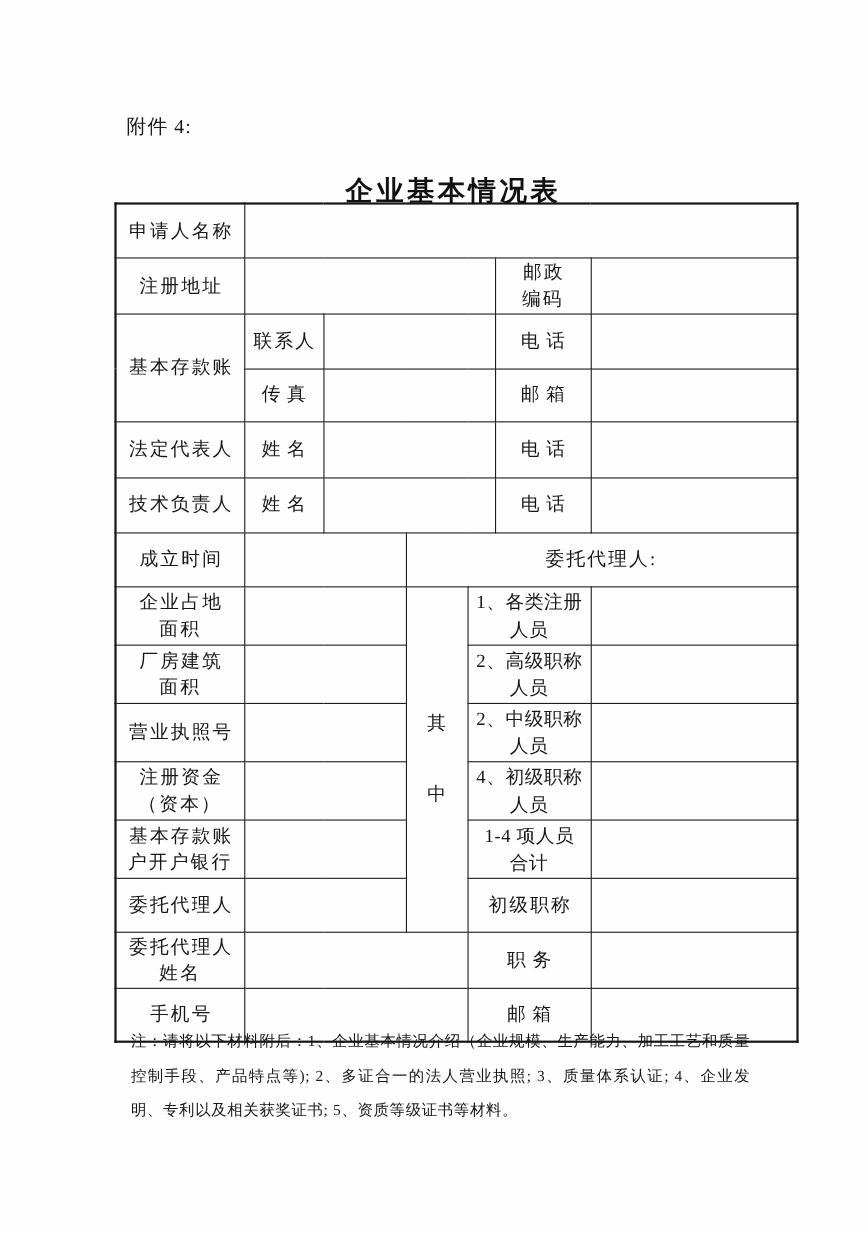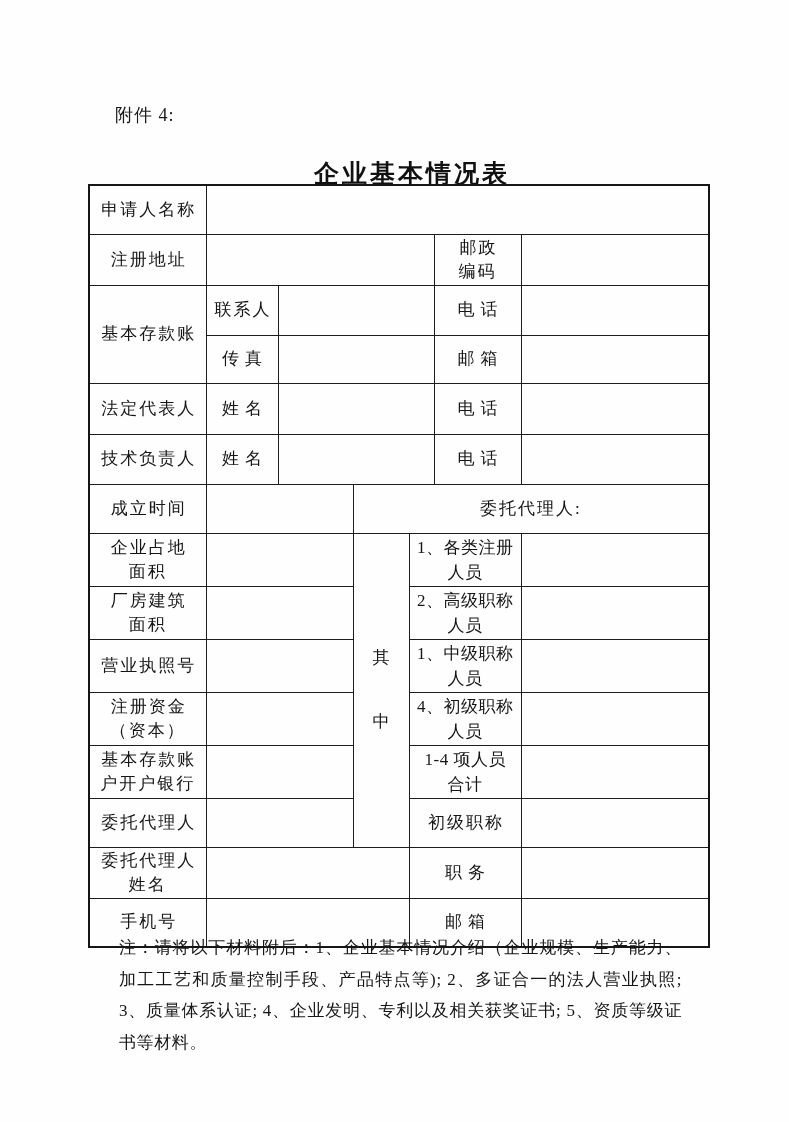--- a/index.html
+++ b/index.html
@@ -6,40 +6,40 @@
   .page{
     position:relative;width:789px;height:1122px;background:#fefefe;
     font-family:"Liberation Serif","DejaVu Serif",serif;color:#1a1a1a;overflow:hidden;
   }
   .attachment{position:absolute;left:115px;top:103px;font-size:18px;letter-spacing:1px;text-align:right;}
   .title{
     position:absolute;left:0;top:141px;width:100%;margin:16px;text-align:center;
     font-size:25px;font-weight:700;letter-spacing:3px;text-indent:3px;color:#111;
   }
   table.form{
-    position:absolute;left:88px;top:184px;width:620px;
+    position:absolute;left:104px;top:184px;width:620px;
     border-collapse:collapse;table-layout:fixed;
     border:2.5px solid #161616;
     font-family:Liberation Serif, serif;
   }
   table.form td{
     border:1.6px solid #1d1d1d;
     font-size:17px;color:#161616;
     vertical-align:middle;text-align:center;
     padding:1px 2px;overflow:hidden;
   }
   td.lab{white-space:pre-line;line-height:24px;letter-spacing:2px;text-indent:2px;}
   td.l2{letter-spacing:6px;text-indent:6px;margin-top:28px;}
   td.sub{letter-spacing:0.5px;text-indent:0.5px;white-space:pre-line;line-height:25px;}
   td.qz{white-space:pre-line;line-height:64px;letter-spacing:0;text-indent:0;}
   td.lleft{text-align:left;padding-left:13px;letter-spacing:2px;}
   td.val{background:transparent;}
   .note{
     position:absolute;left:119px;top:932px;width:563px;margin:0;
-    font-size:17px;line-height:31.5px;letter-spacing:0.6px;
+    font-size:14px;line-height:31.5px;letter-spacing:0.6px;
     text-align:justify;color:#161616;
   }
 </style>
 </head>
 <body>
 
 <div class="page">
 
   <div class="attachment">附件 4:</div>
   <h1 class="title">企业基本情况表</h1>
@@ -122,21 +122,21 @@
 面积</td>
         <td class="val" colspan="2"></td>
         <td class="sub" colspan="2">2、高级职称
 人员</td>
         <td class="val"></td>
       </tr>
 
       <tr style="height:49px">
         <td class="lab">营业执照号</td>
         <td class="val" colspan="2"></td>
-        <td class="sub" colspan="2">1、中级职称
+        <td class="sub" colspan="2">2、中级职称
 人员</td>
         <td class="val"></td>
       </tr>
 
       <tr style="height:51px">
         <td class="lab">注册资金
 （资本）</td>
         <td class="val" colspan="2"></td>
         <td class="sub" colspan="2">4、初级职称
 人员</td>

